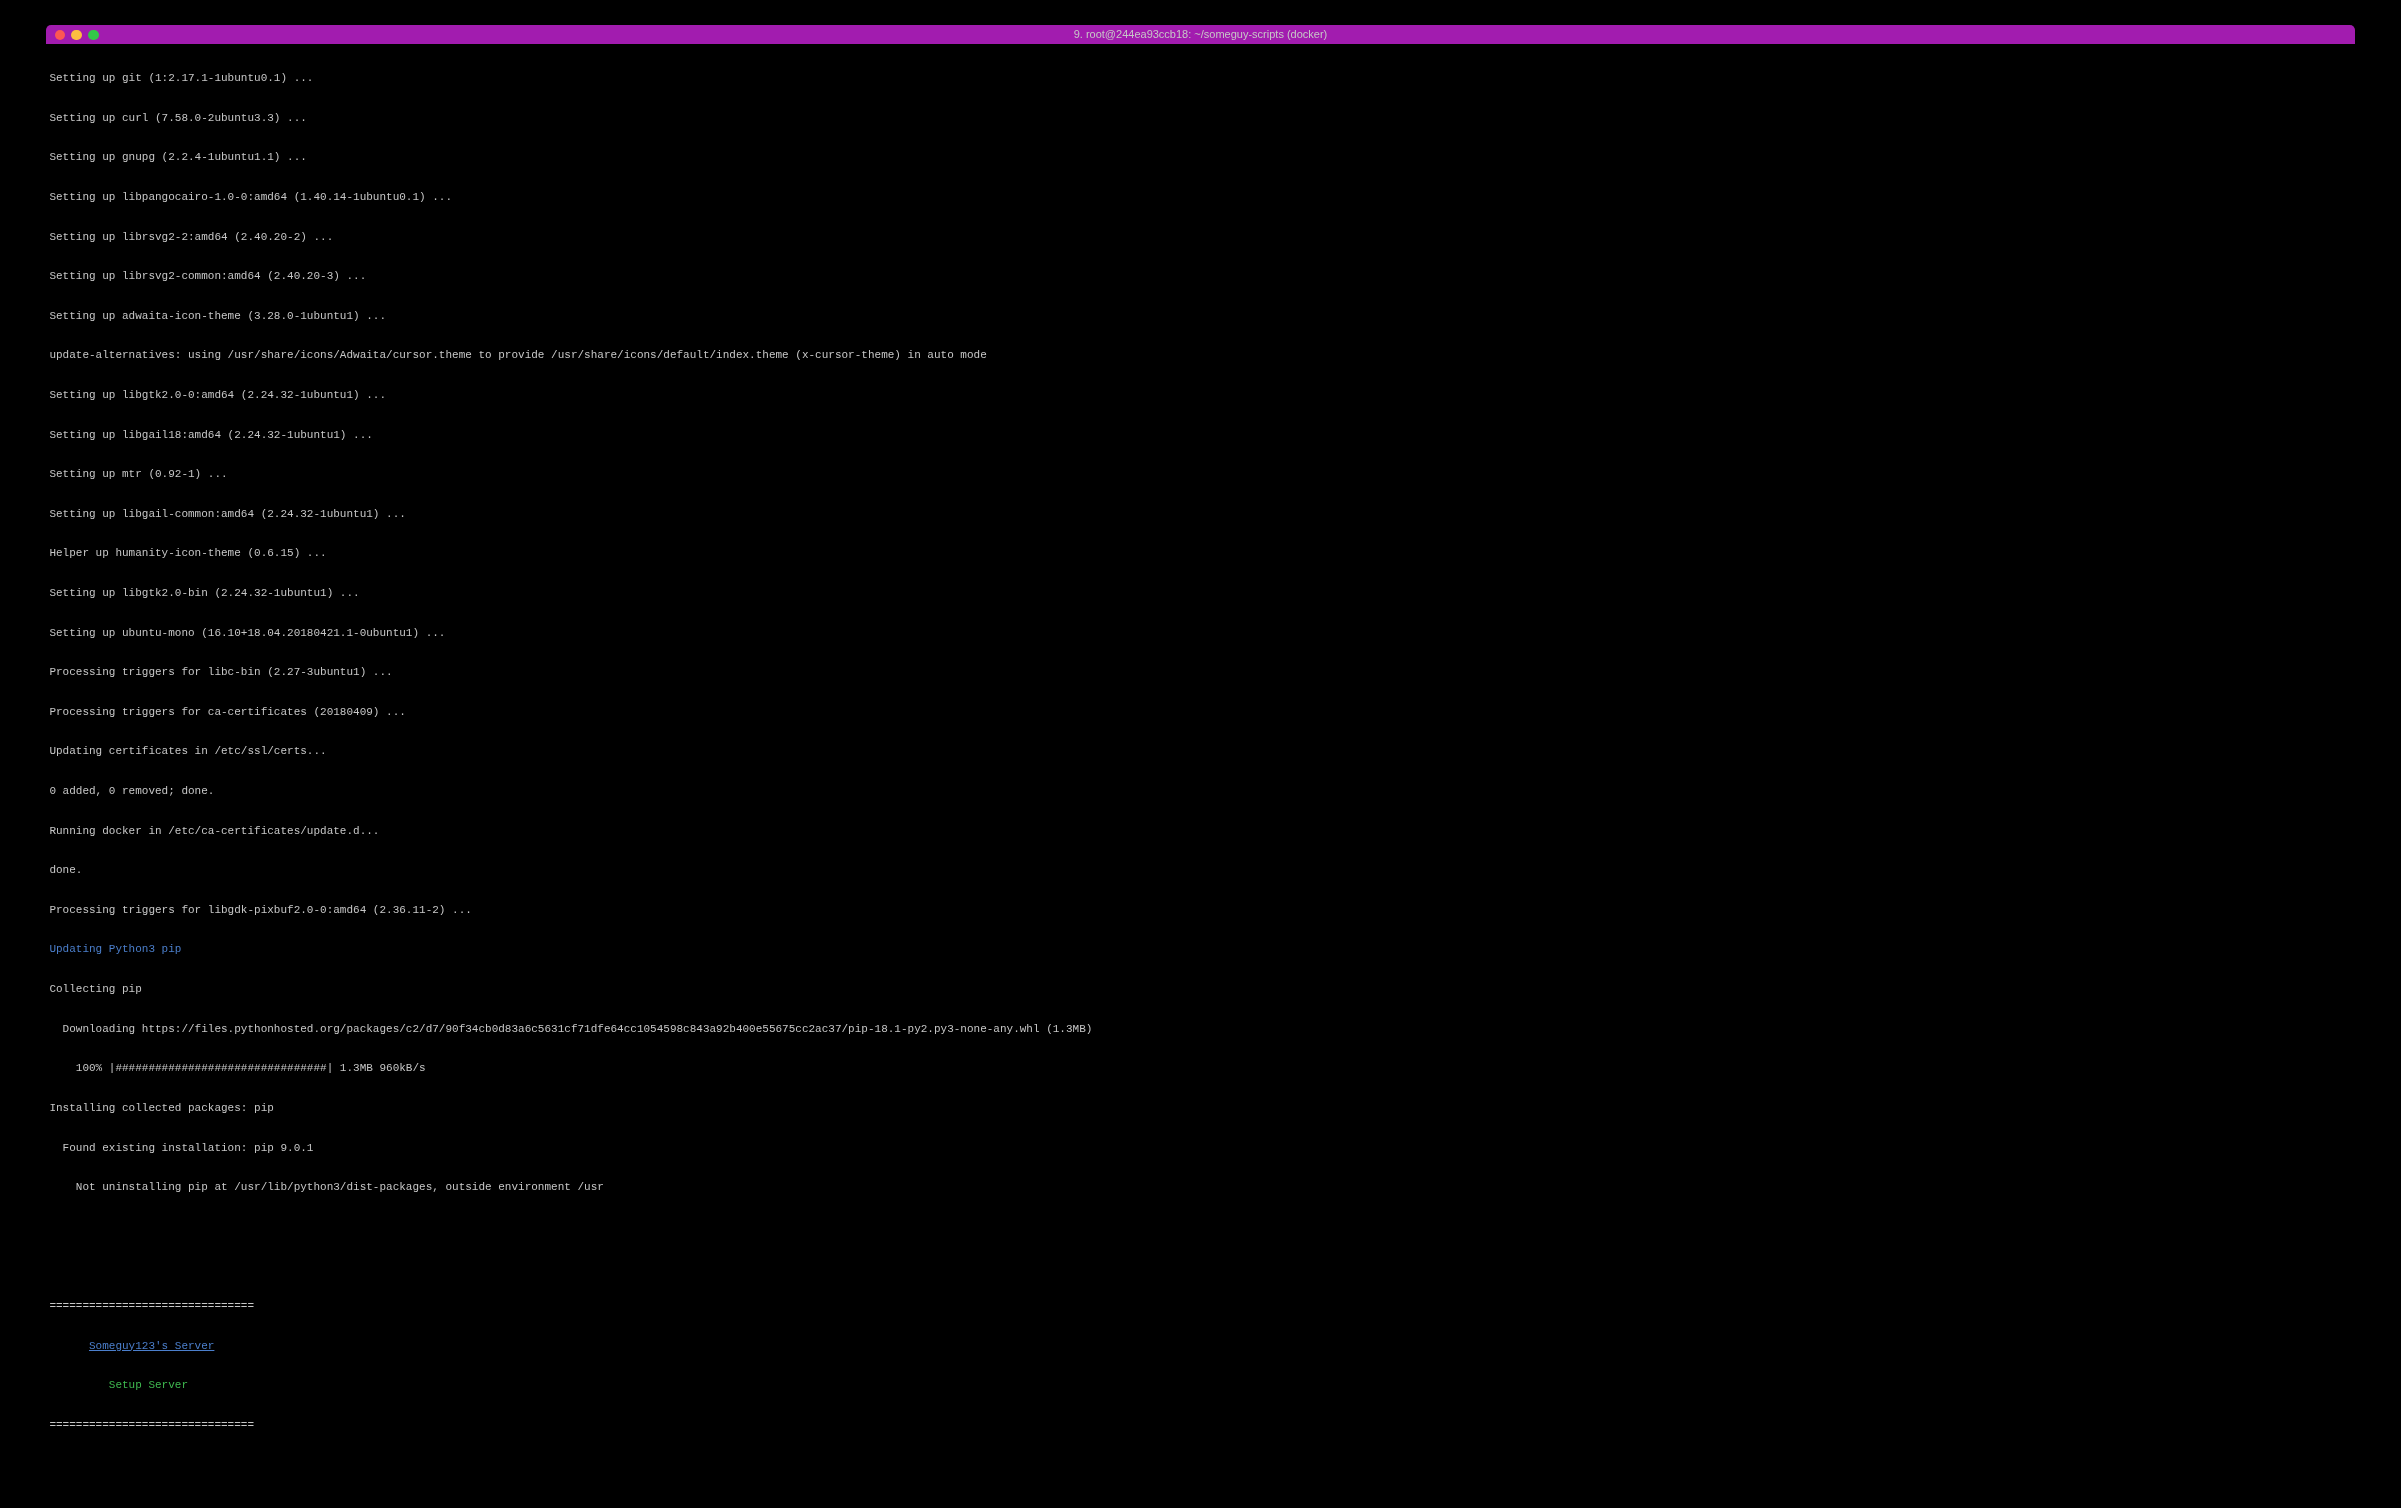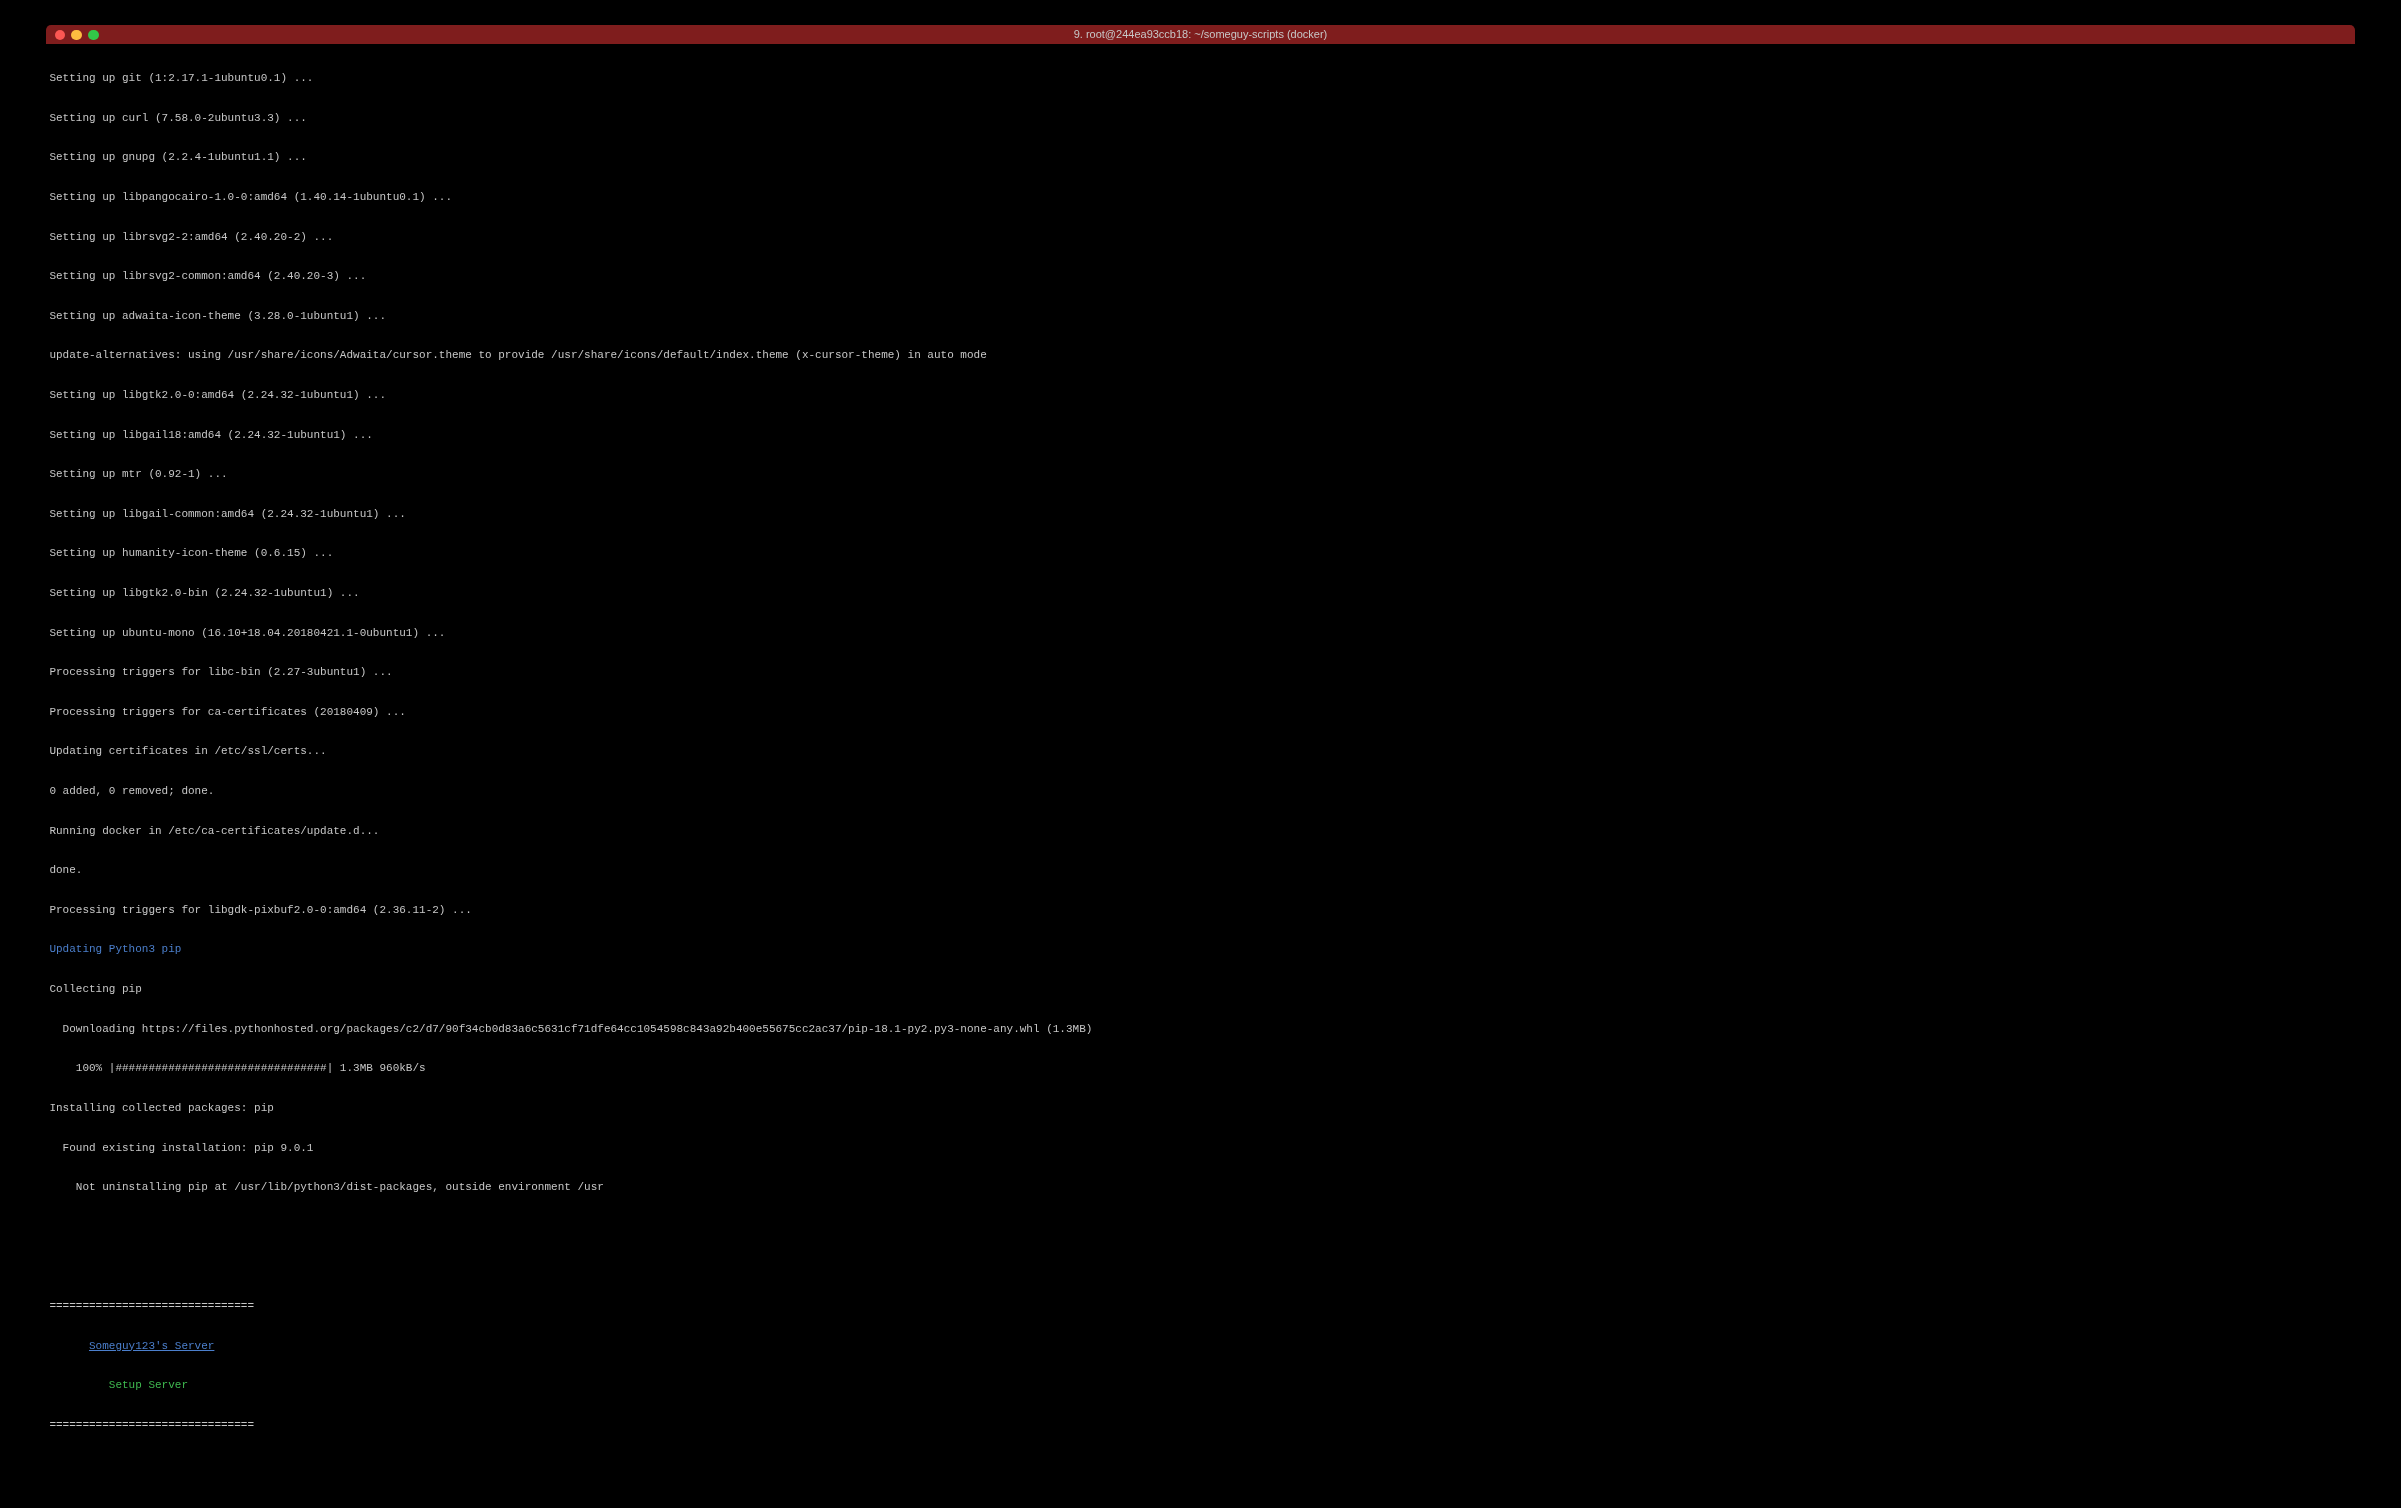--- a/index.html
+++ b/index.html
@@ -17,21 +17,21 @@
       height: 1509px;
       transform-origin: top left;
       padding: 25.4px 0 0 0;
     }
     .window {
       margin: 0 46px;
       background: #000;
       border-radius: 5.1px 5.1px 0 0;
     }
     .titlebar {
-      background: #7f1d1d;
+      background: #a21caf;
       height: 18.6px;
       display: flex;
       align-items: center;
       padding: 0 8.5px;
       border-radius: 5.1px 5.1px 0 0;
       position: relative;
     }
     .traffic-lights {
       display: flex;
       gap: 6.8px;
@@ -82,21 +82,21 @@
     <div class="line">Setting up gnupg (2.2.4-1ubuntu1.1) ...</div>
     <div class="line">Setting up libpangocairo-1.0-0:amd64 (1.40.14-1ubuntu0.1) ...</div>
     <div class="line">Setting up librsvg2-2:amd64 (2.40.20-2) ...</div>
     <div class="line">Setting up librsvg2-common:amd64 (2.40.20-3) ...</div>
     <div class="line">Setting up adwaita-icon-theme (3.28.0-1ubuntu1) ...</div>
     <div class="line">update-alternatives: using /usr/share/icons/Adwaita/cursor.theme to provide /usr/share/icons/default/index.theme (x-cursor-theme) in auto mode</div>
     <div class="line">Setting up libgtk2.0-0:amd64 (2.24.32-1ubuntu1) ...</div>
     <div class="line">Setting up libgail18:amd64 (2.24.32-1ubuntu1) ...</div>
     <div class="line">Setting up mtr (0.92-1) ...</div>
     <div class="line">Setting up libgail-common:amd64 (2.24.32-1ubuntu1) ...</div>
-    <div class="line">Setting up humanity-icon-theme (0.6.15) ...</div>
+    <div class="line">Helper up humanity-icon-theme (0.6.15) ...</div>
     <div class="line">Setting up libgtk2.0-bin (2.24.32-1ubuntu1) ...</div>
     <div class="line">Setting up ubuntu-mono (16.10+18.04.20180421.1-0ubuntu1) ...</div>
     <div class="line">Processing triggers for libc-bin (2.27-3ubuntu1) ...</div>
     <div class="line">Processing triggers for ca-certificates (20180409) ...</div>
     <div class="line">Updating certificates in /etc/ssl/certs...</div>
     <div class="line">0 added, 0 removed; done.</div>
     <div class="line">Running docker in /etc/ca-certificates/update.d...</div>
     <div class="line">done.</div>
     <div class="line">Processing triggers for libgdk-pixbuf2.0-0:amd64 (2.36.11-2) ...</div>
     <div class="line blue">Updating Python3 pip</div>

